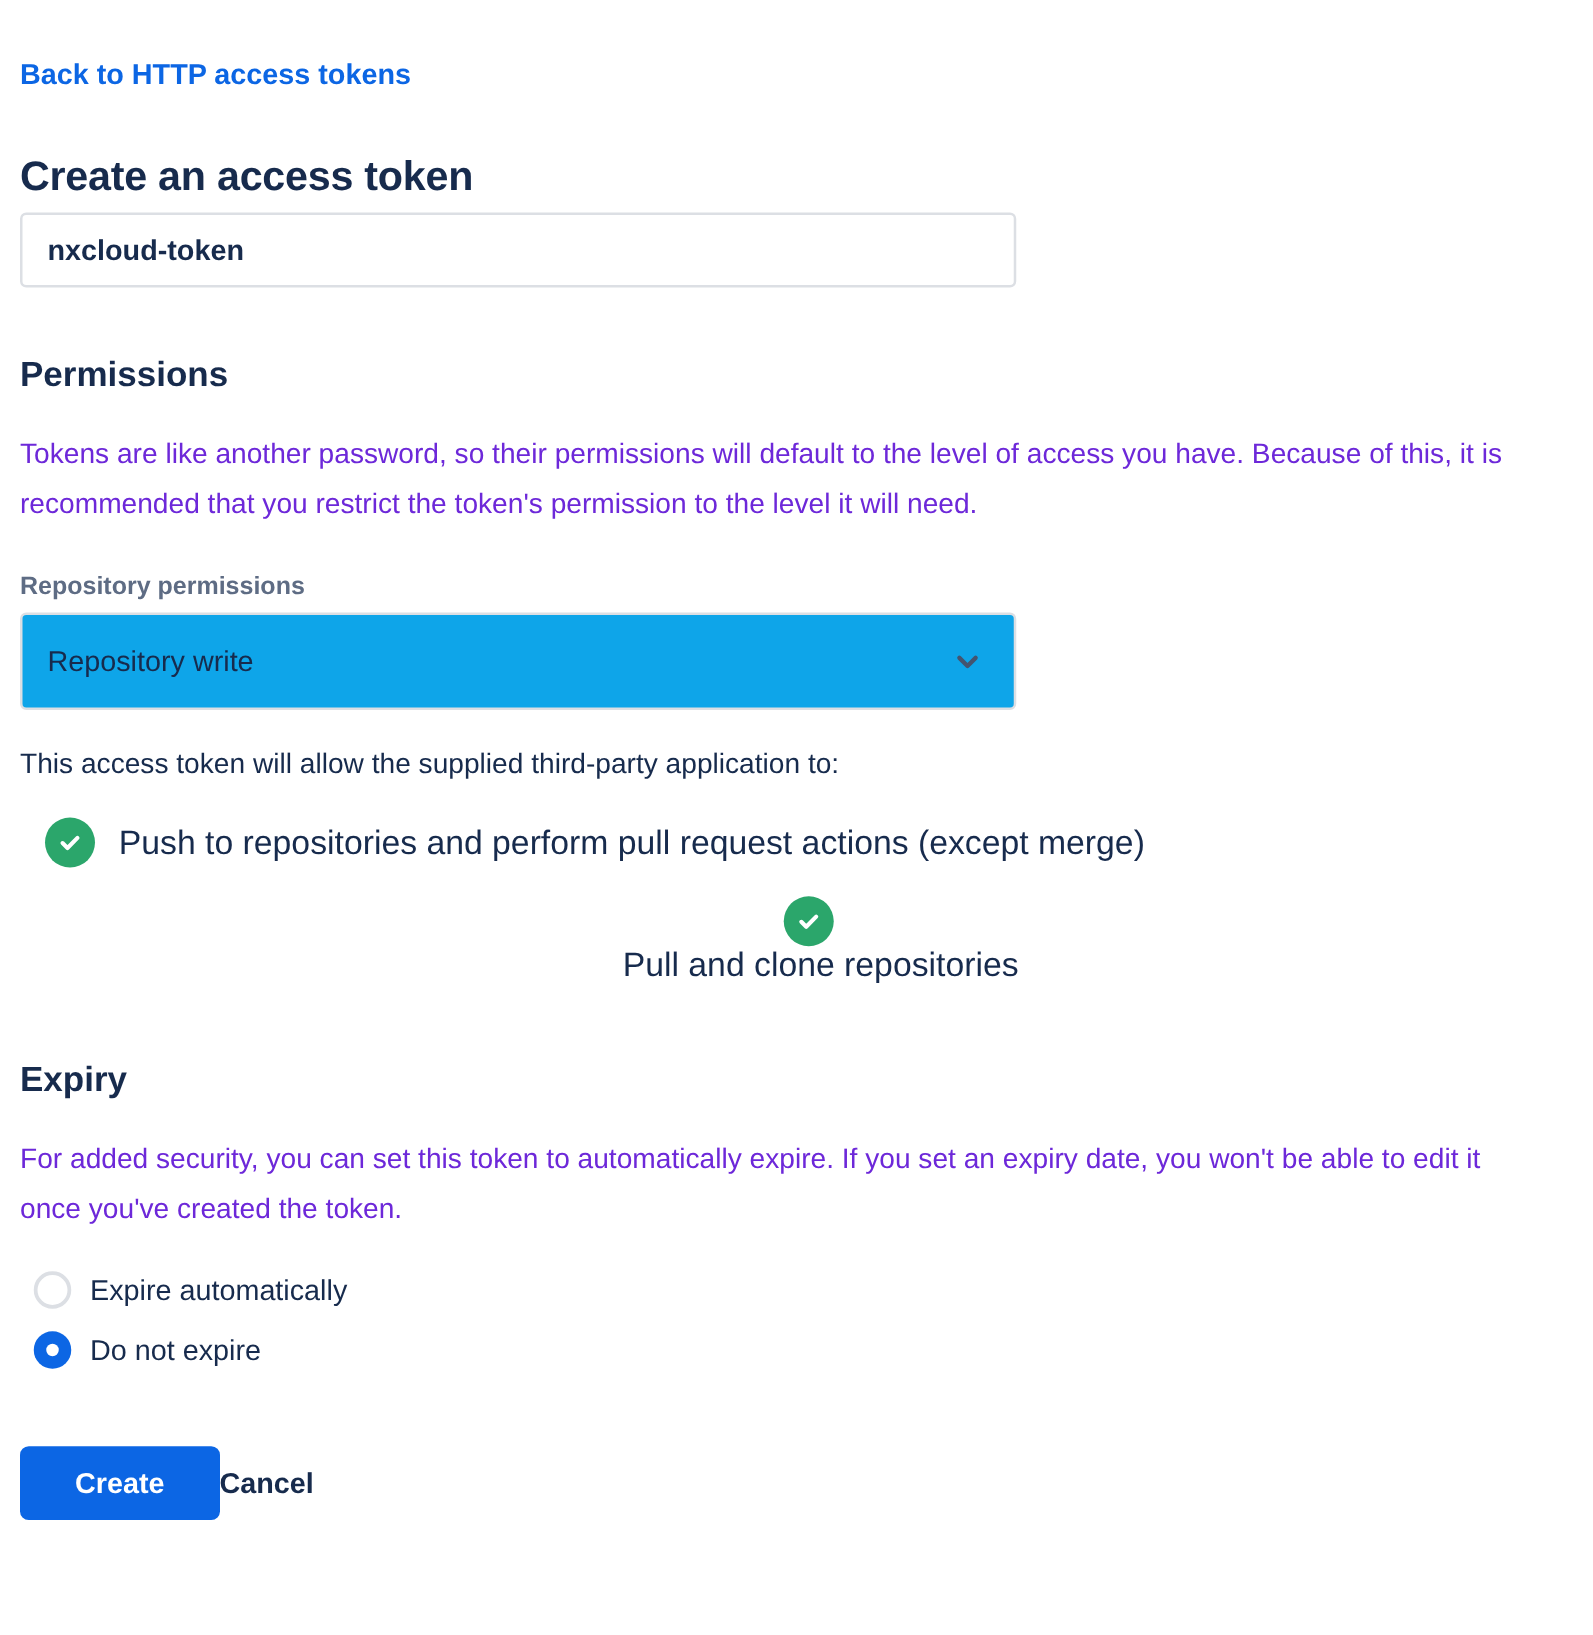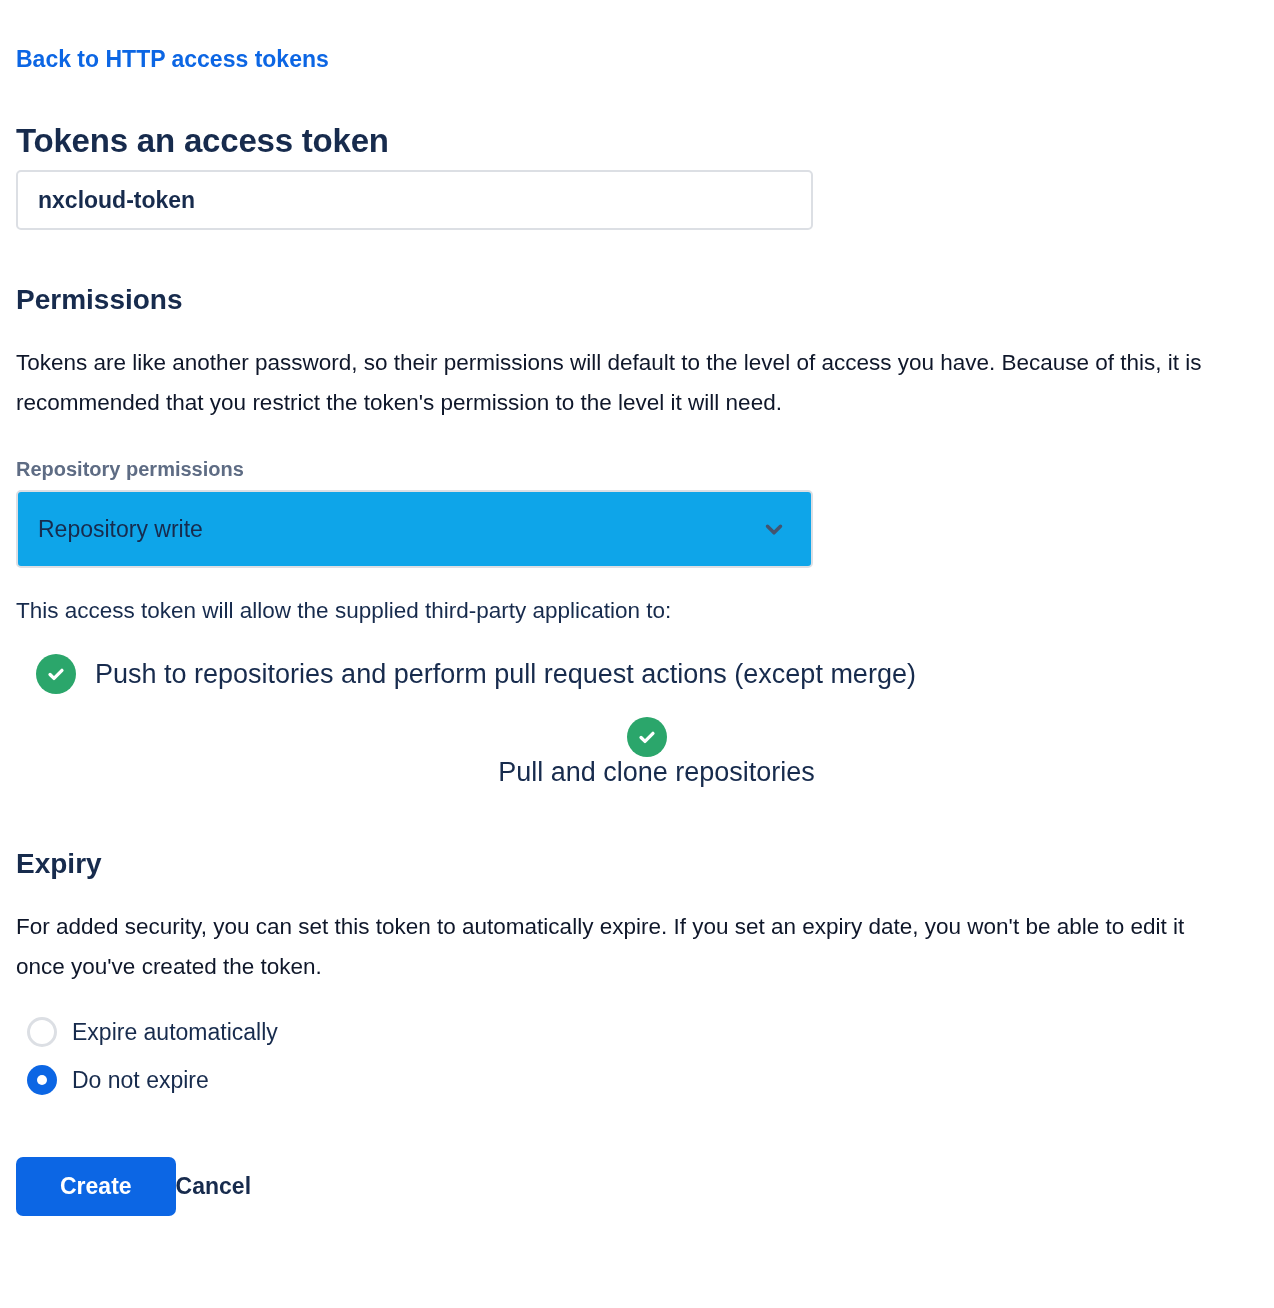--- a/index.html
+++ b/index.html
@@ -59,21 +59,21 @@
     font-weight: 600;
     color: #172B4D;
     line-height: 34px;
   }
   .heading-permissions { margin-top: 53px; }
   .heading-expiry { margin-top: 60px; }
   p.body-text {
     margin-top: 26px;
     font-size: 22.5px;
     line-height: 40px;
-    color: #0f172a;
+    color: #6d28d9;
     max-width: 1200px;
   }
   .select-box {
     margin-top: 9px;
     width: 797px;
     height: 78px;
     border: 2px solid #DCDFE4;
     border-radius: 5px;
     background: #0ea5e9;
     display: flex;
@@ -191,21 +191,21 @@
     cursor: pointer;
   }
 </style>
 </head>
 <body>
 
 <div class="page">
 
   <a class="back-link">Back to HTTP access tokens</a>
 
-  <h1 class="page-title">Tokens an access token</h1>
+  <h1 class="page-title">Create an access token</h1>
 
 
   <input class="text-input" type="text" value="nxcloud-token" style="">
 
   <h2 class="section-heading heading-permissions">Permissions</h2>
 
   <p class="body-text">Tokens are like another password, so their permissions will default to the level of access you have. Because of this, it is recommended that you restrict the token's permission to the level it will need.</p>
 
   <label class="field-label">Repository permissions</label>
 

